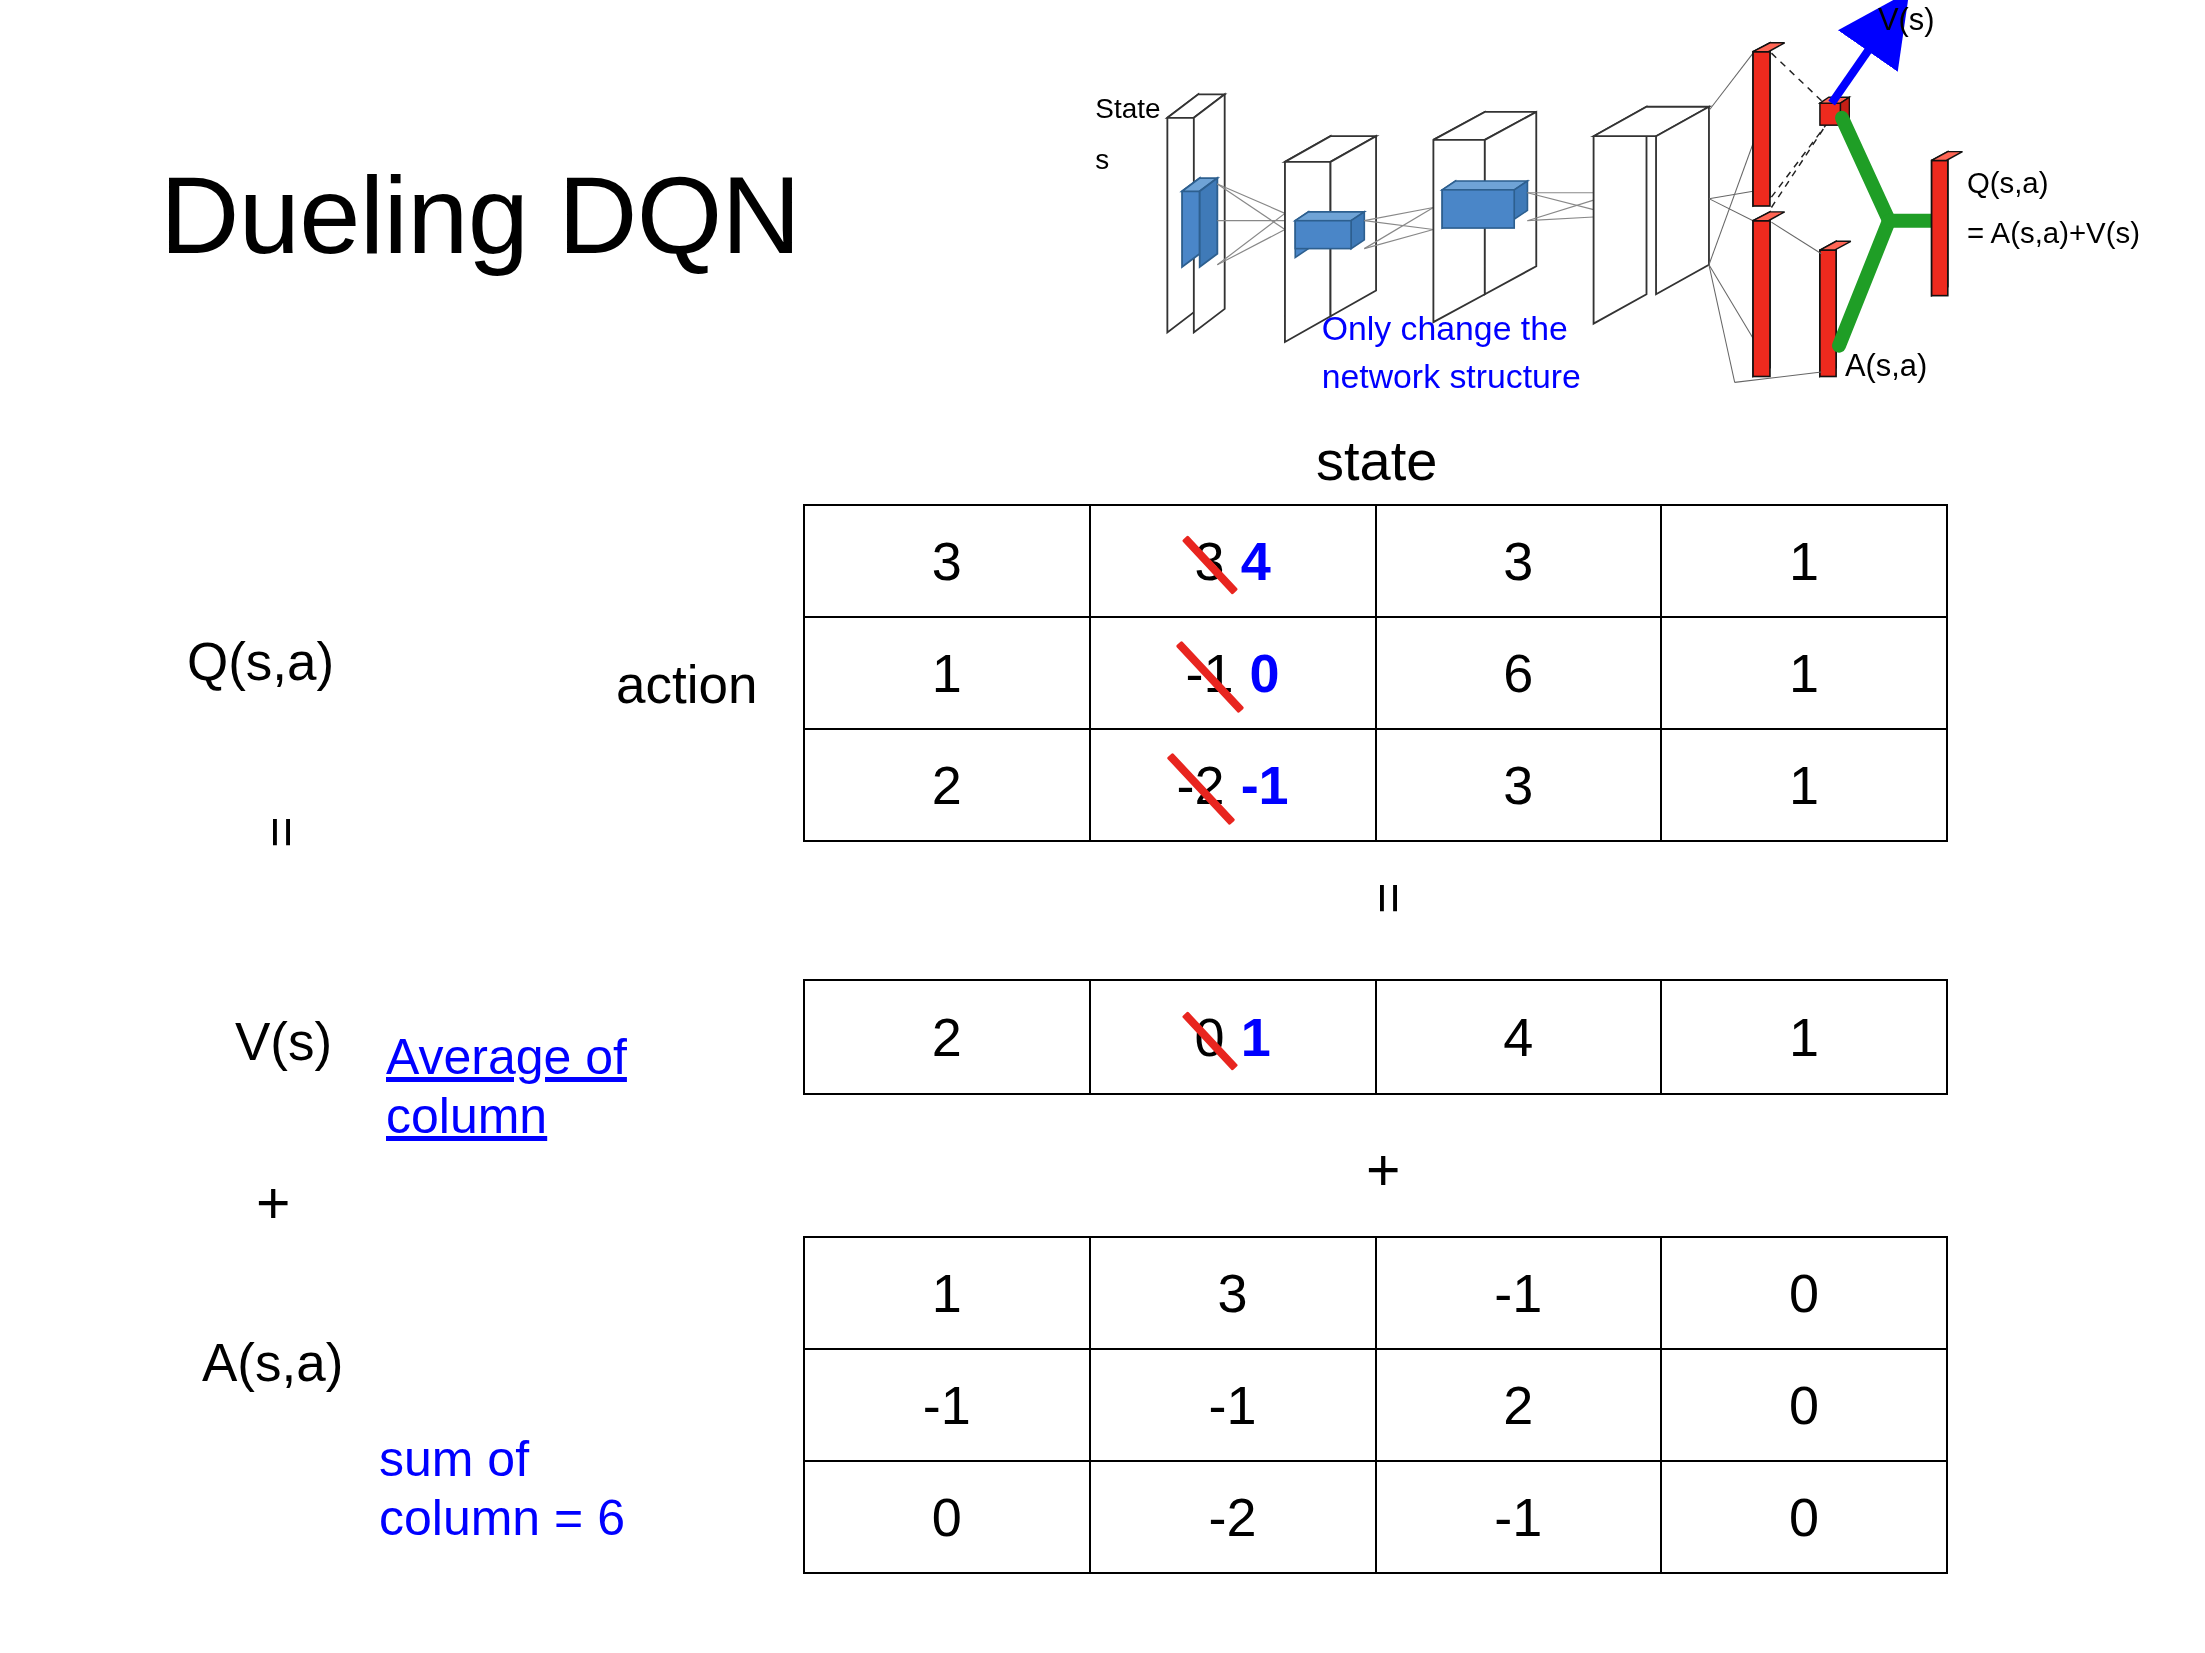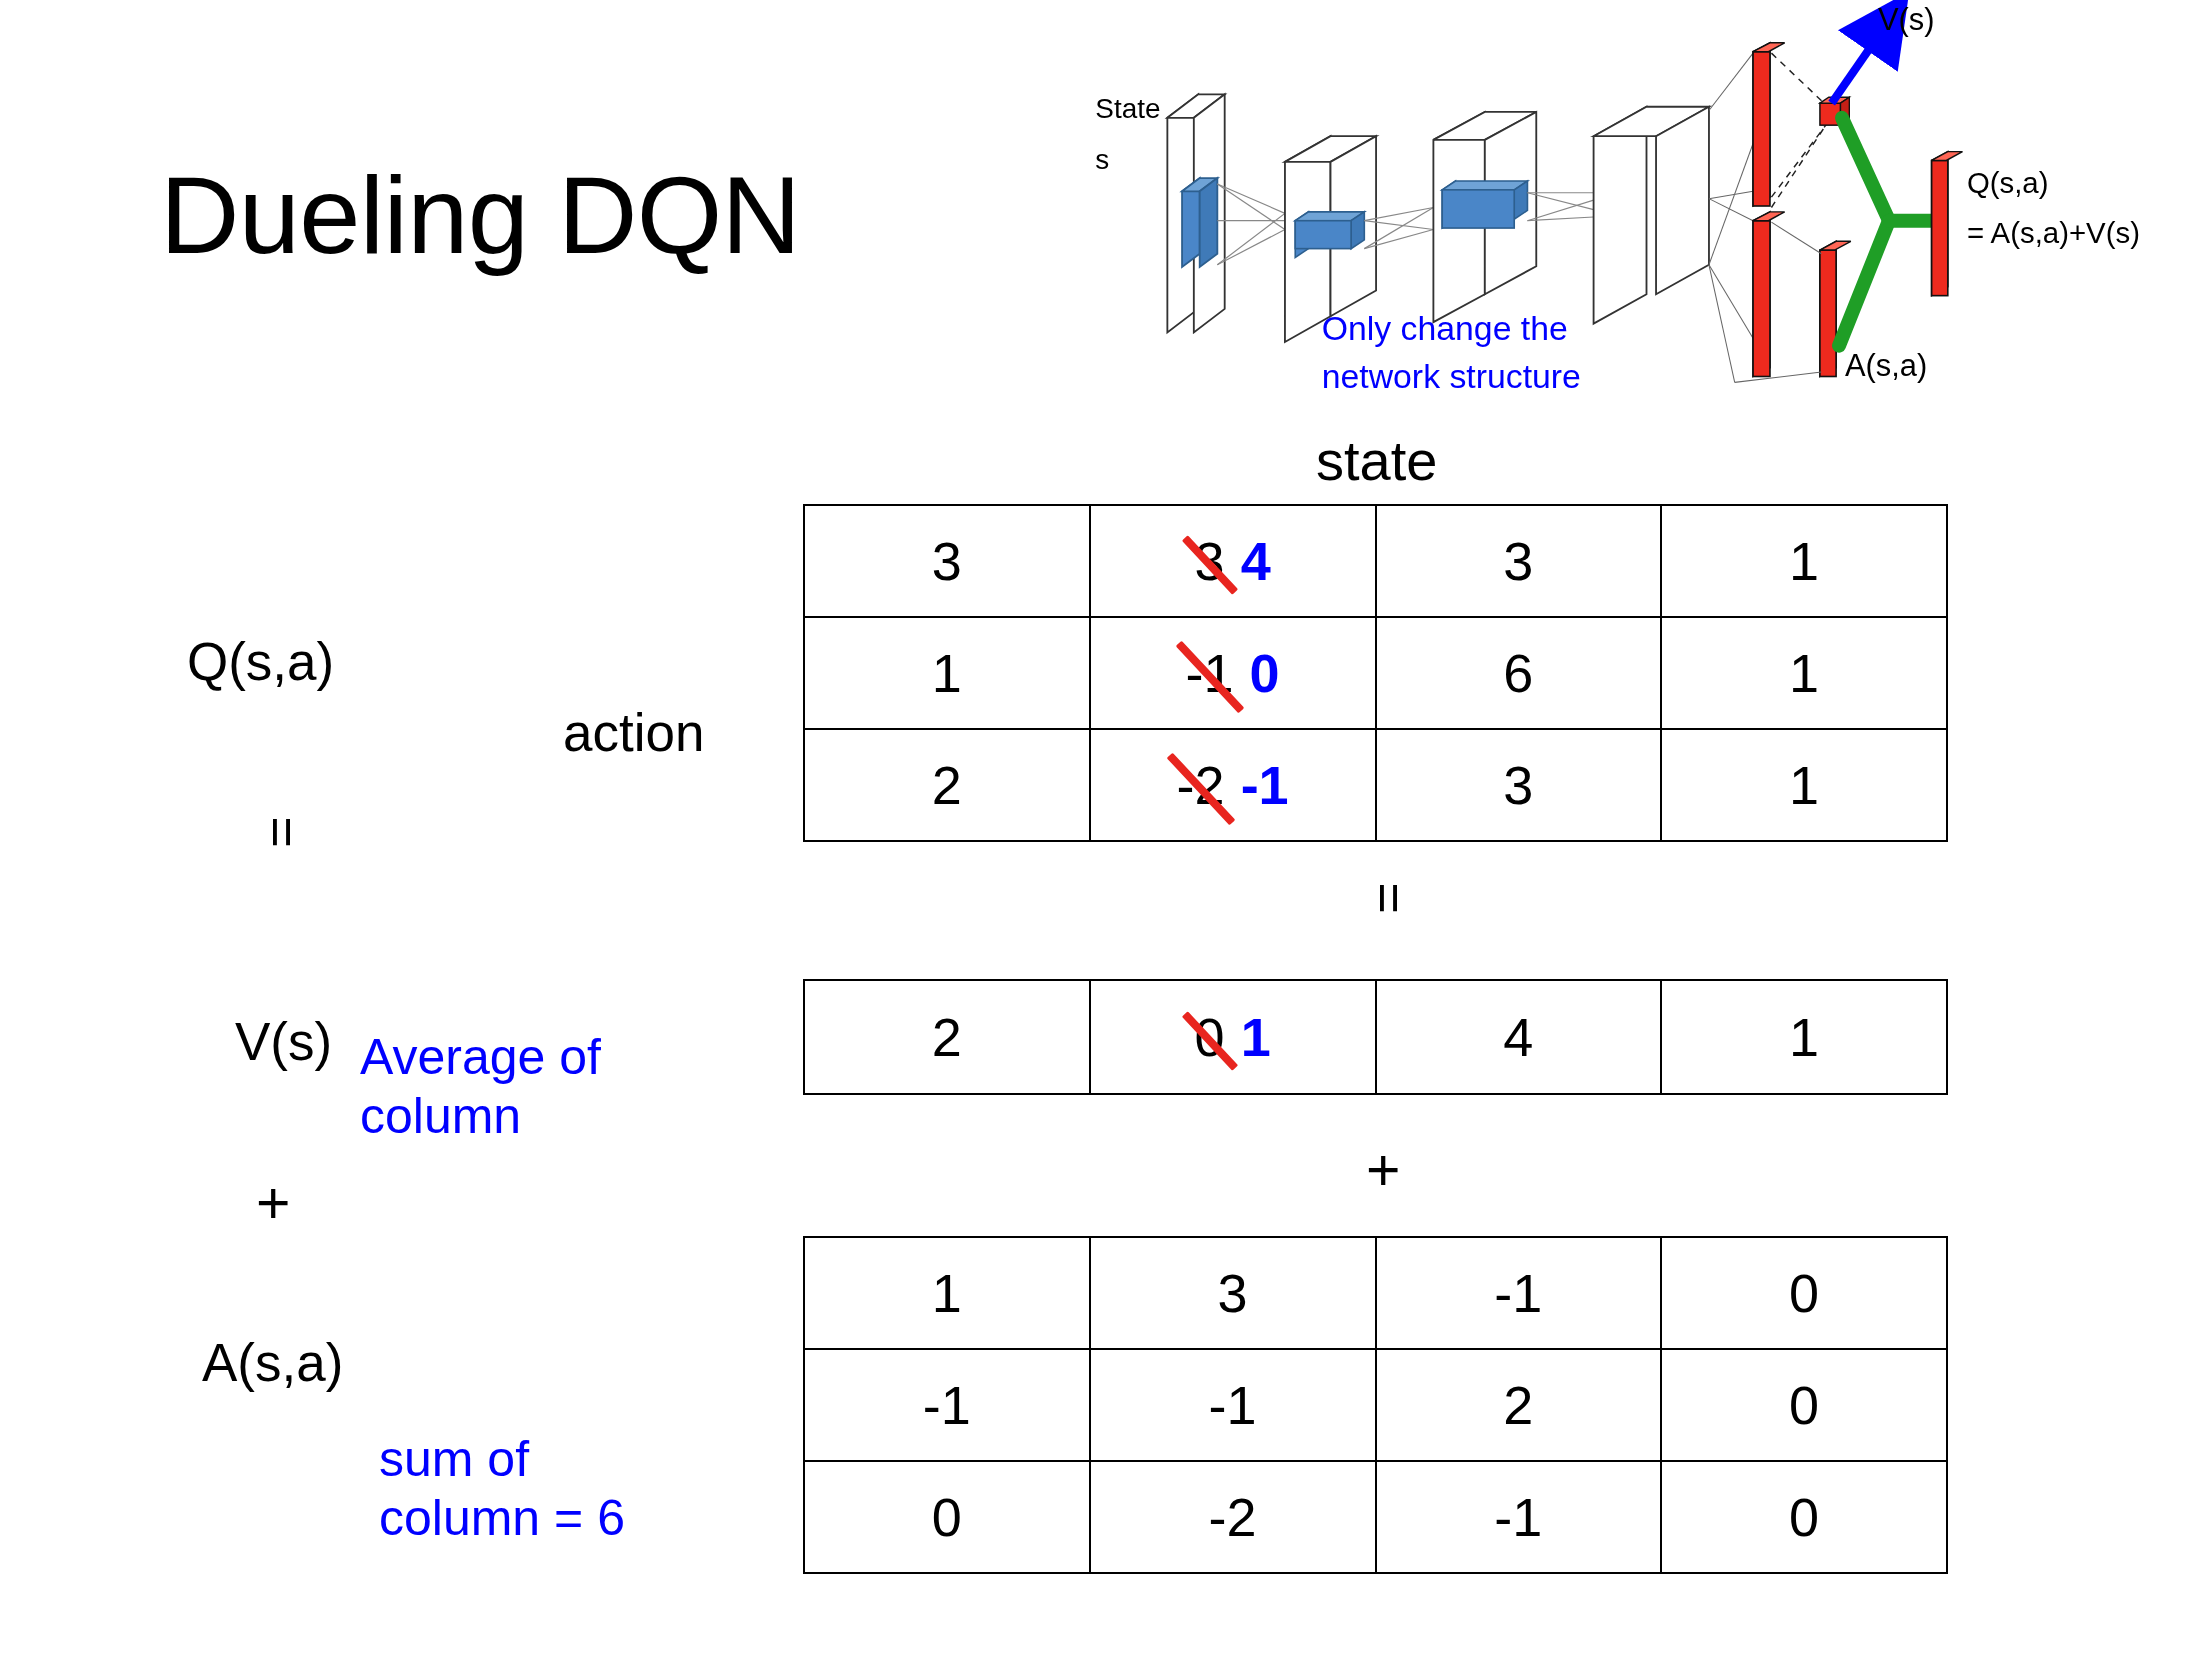--- a/index.html
+++ b/index.html
@@ -37,23 +37,22 @@
   }
   #state-header{
     left:1316px; top:428px;
     font-size:56px;
   }
   #q-label{
     left:187px; top:631px;
     font-size:53px;
   }
   #action-label{
-    left:563px; top:654px;
+    left:616px; top:654px;
     font-size:53px;
-    margin-top:48px;
   }
   #v-label{
     left:235px; top:1011px;
     font-size:53px;
   }
   #a-label{
     left:202px; top:1332px;
     font-size:53px;
   }
 
@@ -72,21 +71,21 @@
   #plus-left{ left:256px; top:1169px; font-size:59px;}
   #plus-mid { left:1366px; top:1136px; font-size:59px;}
 
   
   .blue-note{
     color:#0000ff;
     font-size:50px;
     line-height:1.18;
     white-space:pre-line;
   }
-  #avg-note{ left:360px; top:1028px;}
+  #avg-note{ left:386px; top:1028px;text-decoration:underline;}
   #sum-note{ left:379px; top:1430px;}
 
   
   .grid{
     position:absolute;
     border-collapse:collapse;
     table-layout:fixed;
     background:#fff;
   }
   .grid td{

